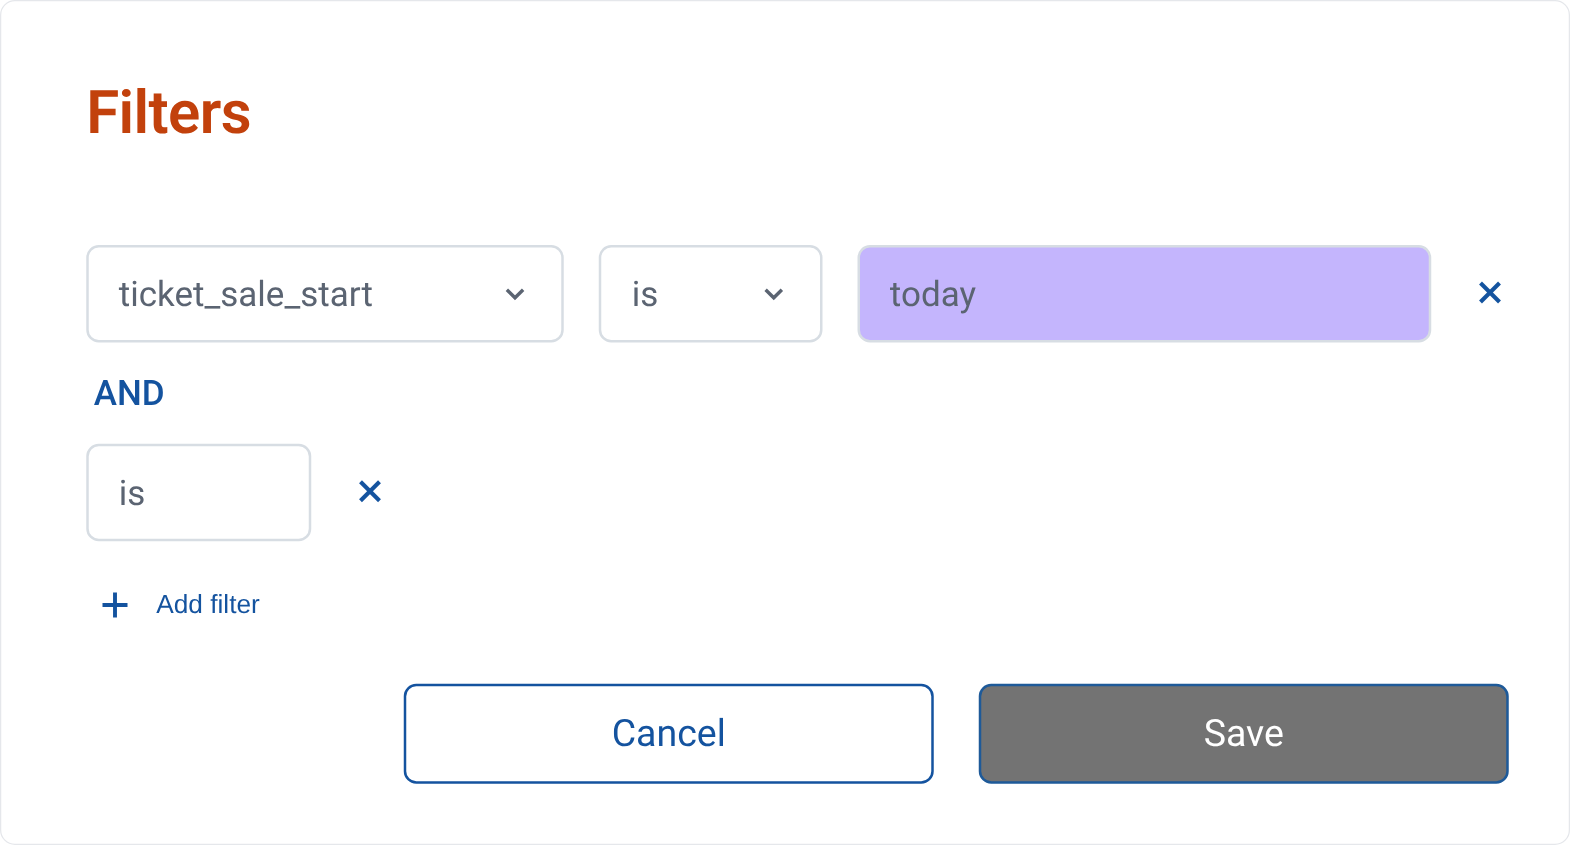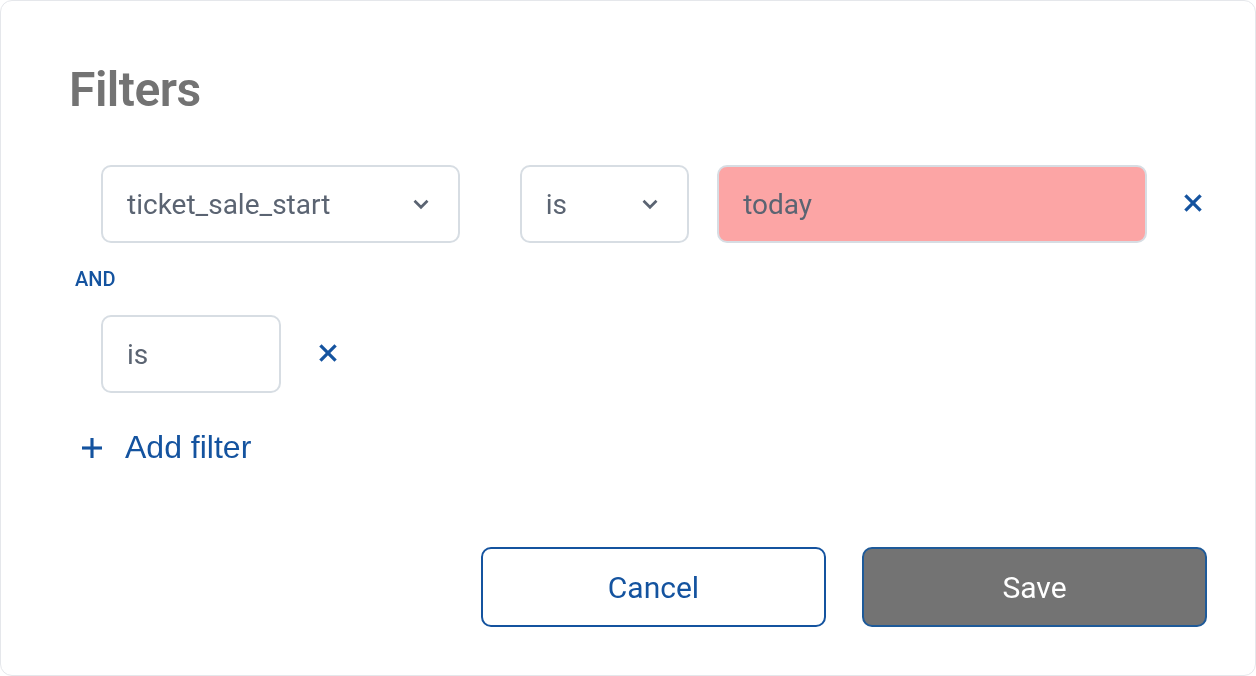--- a/index.html
+++ b/index.html
@@ -23,22 +23,22 @@
       border: 1px solid #e5e7eb;
       border-radius: 12px;
       padding: 60px 48px 48px 68px;
       display: flex;
       flex-direction: column;
     }
 
     .title {
       font-size: 48px;
       font-weight: 600;
-      color: #737373;
-      margin-bottom: 47px;
+      color: #c2410c;
+      margin-bottom: 78px;
       letter-spacing: -0.5px;
     }
 
     .filters-container {
       flex: 1;
     }
 
     .filter-row {
       display: flex;
       align-items: center;
@@ -48,39 +48,38 @@
     .select-field {
       display: flex;
       align-items: center;
       justify-content: space-between;
       height: 78px;
       background: #ffffff;
       border: 2px solid #d7dde3;
       border-radius: 10px;
       padding: 0 24px;
       cursor: pointer;
-      margin-left: 32px;
     }
 
     .field-select {
       width: 386px;
     }
 
     .operator-select {
       width: 180px;
     }
 
     .operator-select-narrow {
       width: 180px;
     }
 
     .value-input {
       width: 464px;
       height: 78px;
-      background: #fca5a5;
+      background: #c4b5fd;
       border: 2px solid #d7dde3;
       border-radius: 10px;
       padding: 0 24px;
       font-size: 28px;
       color: #5b6472;
       font-family: inherit;
       outline: none;
     }
 
     .select-text {
@@ -117,21 +116,21 @@
 
     .remove-btn svg {
       width: 26px;
       height: 26px;
       stroke: #14539f;
       stroke-width: 3;
       fill: none;
     }
 
     .and-label {
-      font-size: 20px;
+      font-size: 28px;
       font-weight: 500;
       color: #14539f;
       margin: 24px 0 24px 6px;
     }
 
     .add-filter-btn {
       display: inline-flex;
       align-items: center;
       gap: 18px;
       background: none;
@@ -149,35 +148,35 @@
 
     .add-filter-btn .plus-icon svg {
       width: 100%;
       height: 100%;
       stroke: #14539f;
       stroke-width: 2.5;
       fill: none;
     }
 
     .add-filter-text {
-      font-size: 32px;
+      font-size: 21px;
       font-weight: 400;
       color: #14539f;
     }
 
     .button-row {
       display: flex;
       justify-content: flex-end;
       gap: 36px;
       margin-top: auto;
       padding-right: 0;
     }
 
     .btn {
-      width: 345px;
+      width: 424px;
       height: 80px;
       border-radius: 10px;
       font-size: 30px;
       font-weight: 400;
       cursor: pointer;
       font-family: inherit;
       display: flex;
       align-items: center;
       justify-content: center;
     }

